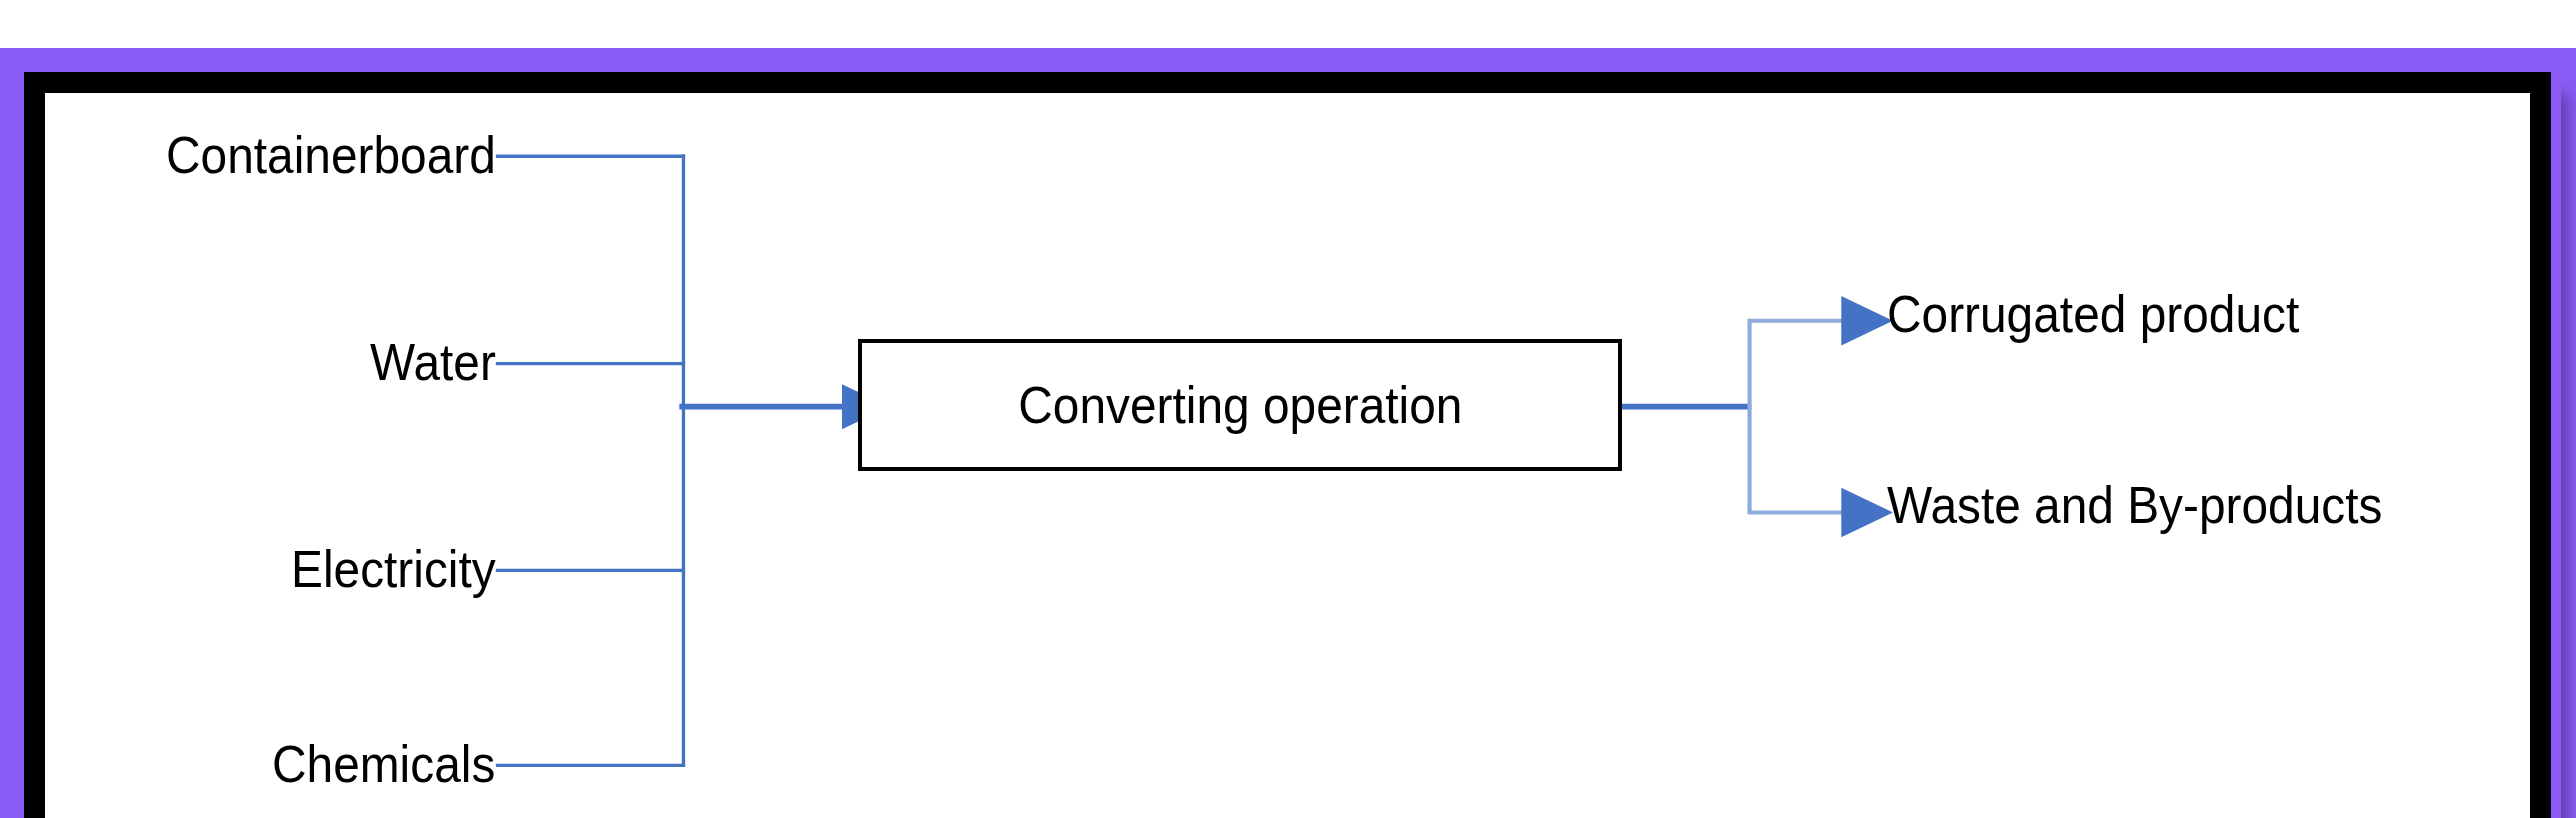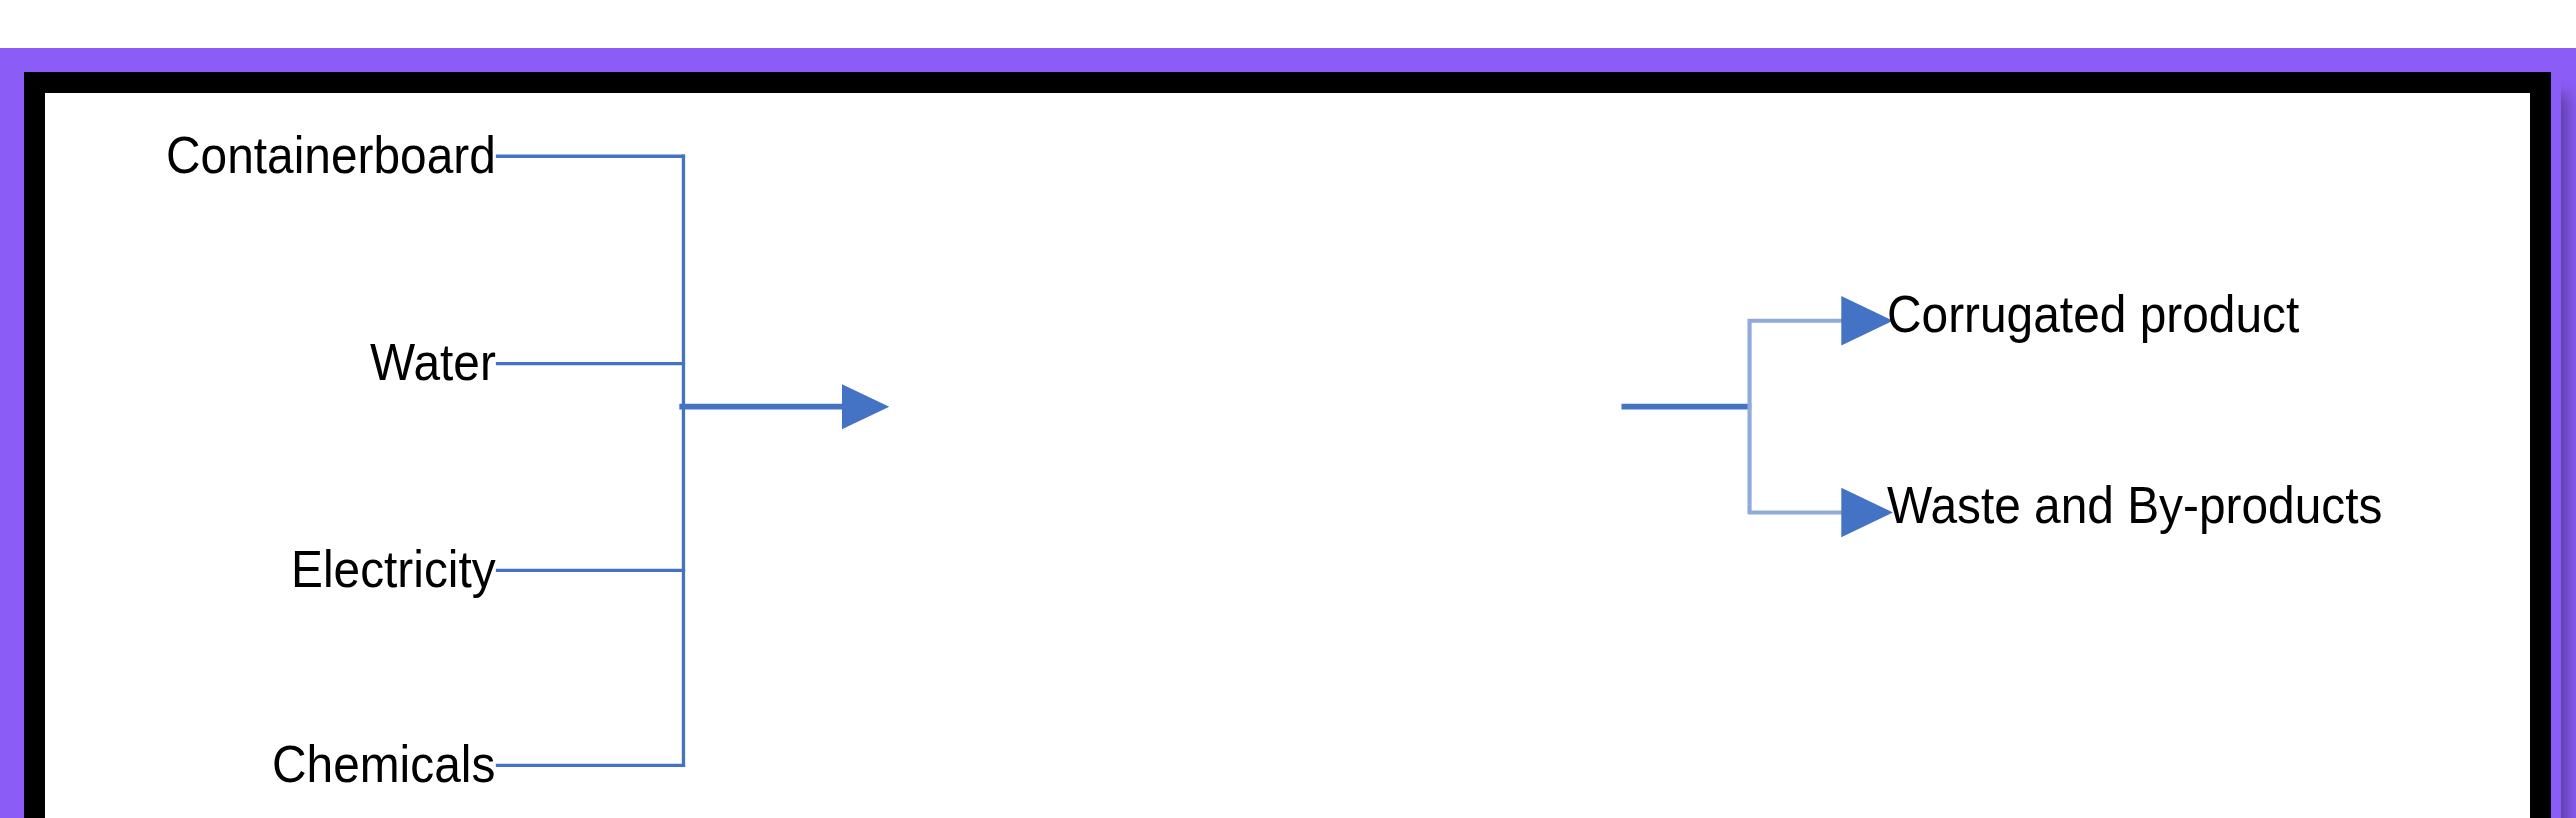--- a/index.html
+++ b/index.html
@@ -156,19 +156,22 @@
   </svg>
 
   <div class="label left-anchor" id="label-containerboard" style="left: 166px;">Containerboard</div>
 
   <div class="label left-anchor" id="label-water" style="left: 370px;">Water</div>
 
   <div class="label left-anchor" id="label-electricity" style="left: 291px;">Electricity</div>
 
   <div class="label left-anchor" id="label-chemicals" style="left: 272px;">Chemicals</div>
 
+  <div id="process-box">
+    <span id="process-box-label">Converting operation</span>
+  </div>
 
   <div class="label left-anchor" id="label-corrugated">Corrugated product</div>
 
   <div class="label left-anchor" id="label-waste">Waste and By-products</div>
 
 </div>
 
 
 </body></html>

